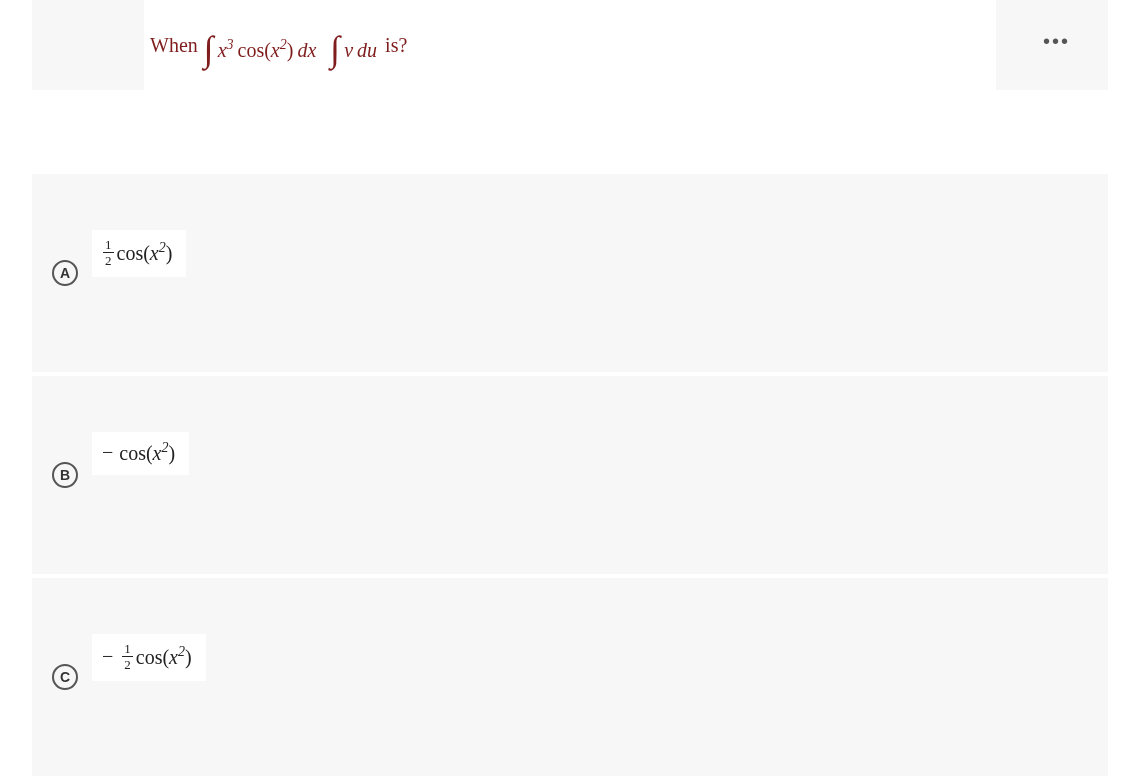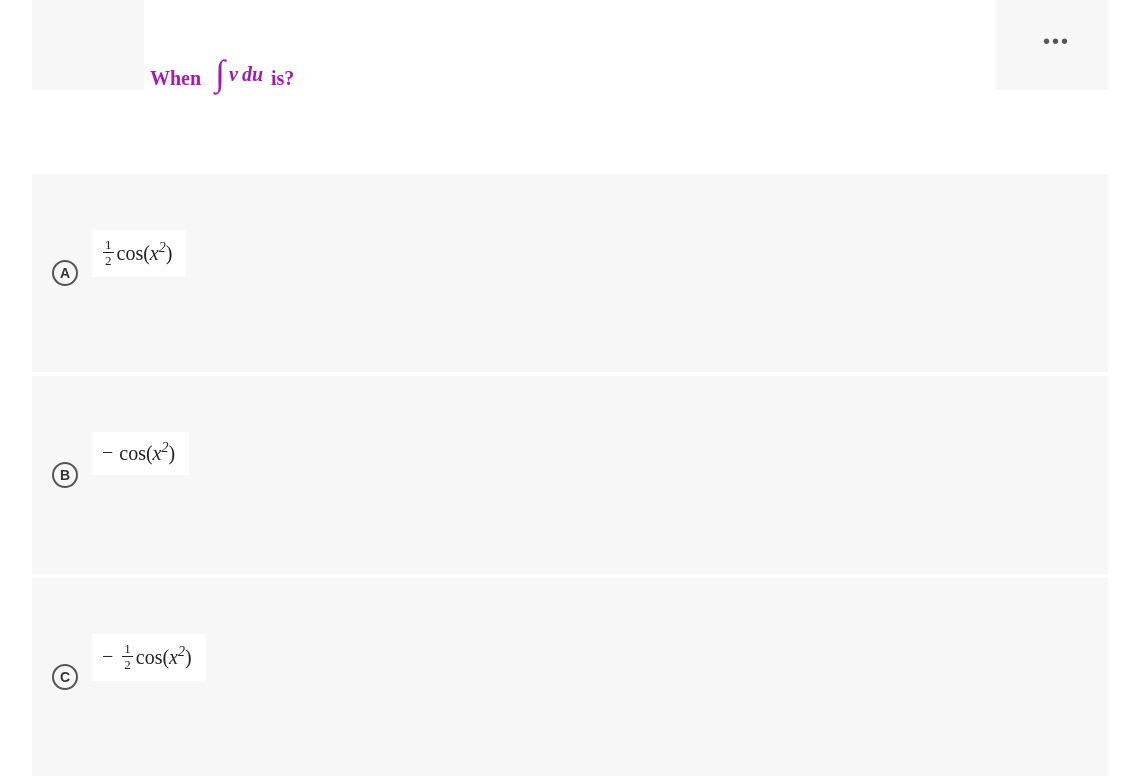--- a/index.html
+++ b/index.html
@@ -20,26 +20,25 @@
       margin-top: 0;
       height: 90px;
       position: relative;
     }
     .q-left-stub { width: 112px; height: 100%; }
     .q-text-wrap {
       background: #ffffff;
       flex: 1;
       height: 100%;
       display: flex;
-      align-items: flex-end;
+      align-items: center;
       padding-left: 6px;
       padding-right: 10px;
       font-size: 20px;
-      color: #a21caf;
-      font-weight: bold;
+      color: #7f1d1d;
     }
     .q-right-stub {
       width: 112px;
       height: 100%;
       background: #f7f7f8;
       position: relative;
     }
     .more-btn {
       position: absolute;
       top: 30px;
@@ -111,20 +110,23 @@
   </style>
 </head>
 <body>
 
 <div class="container">
 
   <div class="question-row">
     <div class="q-left-stub"></div>
     <div class="q-text-wrap">
       <span class="upright">When</span>
+      <span class="math">
+        <span class="intsym">∫</span><span>x</span><span class="sup">3</span><span class="gap"></span><span class="upright">cos(</span><span>x</span><span class="sup">2</span><span class="upright">)</span><span class="gap"></span><span>dx</span>
+      </span>
       <span class="gap"></span>
         <span class="gap"></span>
       <span class="math">
         <span class="intsym">∫</span><span>v</span><span class="gap"></span><span>du</span>
       </span>
       <span class="gap"></span>
         <span class="gap"></span>
       <span class="upright">is?</span>
     </div>
     <div class="q-right-stub">

